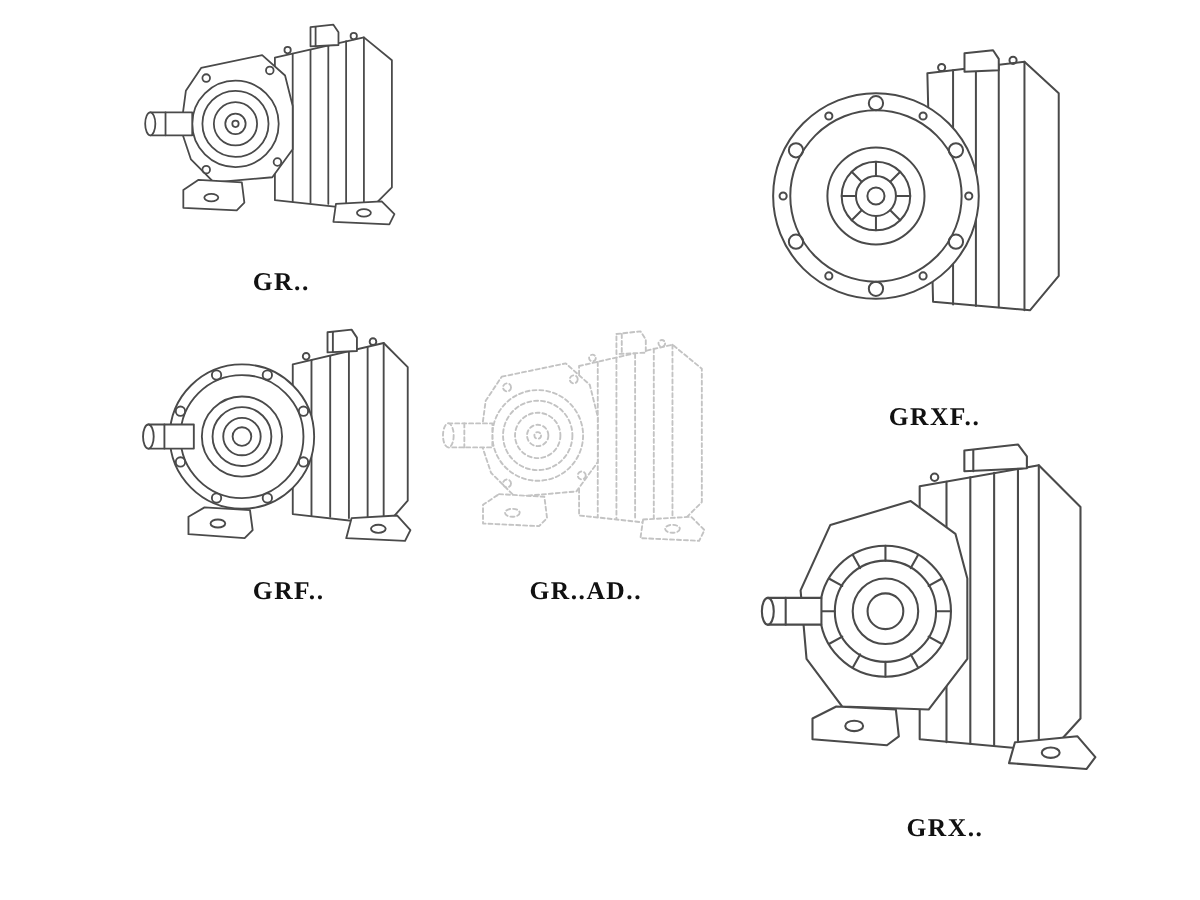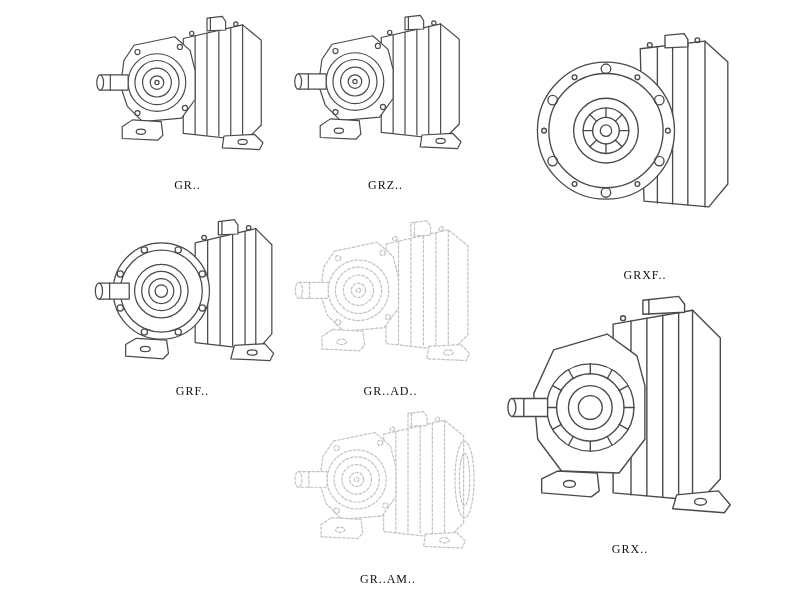--- a/index.html
+++ b/index.html
@@ -31,22 +31,22 @@
     stroke-linecap: round;
   }
   .fig.faded use {
     stroke: var(--faded-line, #c3c3c3);
     stroke-dasharray: 3 2.2;
   }
   .fig-label {
     flex: 0 0 auto;
     height: 22px;
     margin-top: 3px;
-    font-weight: normal;
-    font-size: 12px;
+    font-weight: bold;
+    font-size: 17px;
     letter-spacing: 1px;
     color: var(--label-text, #111111);
     text-align: right;
     white-space: nowrap;
   }
 </style>
 </head>
 <body>
 
 <svg style="position:absolute;width:0;height:0" aria-hidden="true">
@@ -199,28 +199,22 @@
 
 <div class="page">
 
   <figure class="fig" style="left:90px; top:2px; width:195px; height:198px">
     <svg viewBox="0 0 230 190">
         <use href="#gb-foot"></use>
       </svg>
     <figcaption class="fig-label">GR..</figcaption>
   </figure>
 
-  <figure class="fig" style="left:288px; top:0px; width:195px; height:200px">
-    <svg viewBox="0 0 230 190">
-        <use href="#gb-foot"></use>
-      </svg>
-    <figcaption class="fig-label">GRZ..</figcaption>
-  </figure>
-
-  <figure class="fig" style="left:526px; top:2px; width:238px; height:288px">
+
+  <figure class="fig" style="left:504px; top:2px; width:238px; height:288px">
     <svg viewBox="0 0 250 210">
         <use href="#gb-roundflange"></use>
       </svg>
     <figcaption class="fig-label">GRXF..</figcaption>
   </figure>
 
   <figure class="fig faded" style="left:288px; top:212px; width:205px; height:194px">
     <svg viewBox="0 0 230 190">
         <use href="#gb-foot"></use>
       </svg>
@@ -235,20 +229,14 @@
   </figure>
 
   <figure class="fig" style="left:496px; top:276px; width:268px; height:288px">
     <svg viewBox="0 0 270 240">
         <use href="#gb-grx"></use>
       </svg>
     <figcaption class="fig-label">GRX..</figcaption>
   </figure>
 
 
-  <figure class="fig faded" style="left:288px; top:402px; width:200px; height:192px">
-    <svg viewBox="0 0 230 190">
-        <use href="#gb-foot-am"></use>
-      </svg>
-    <figcaption class="fig-label">GR..AM..</figcaption>
-  </figure>
 
 </div>
 
 </body></html>

